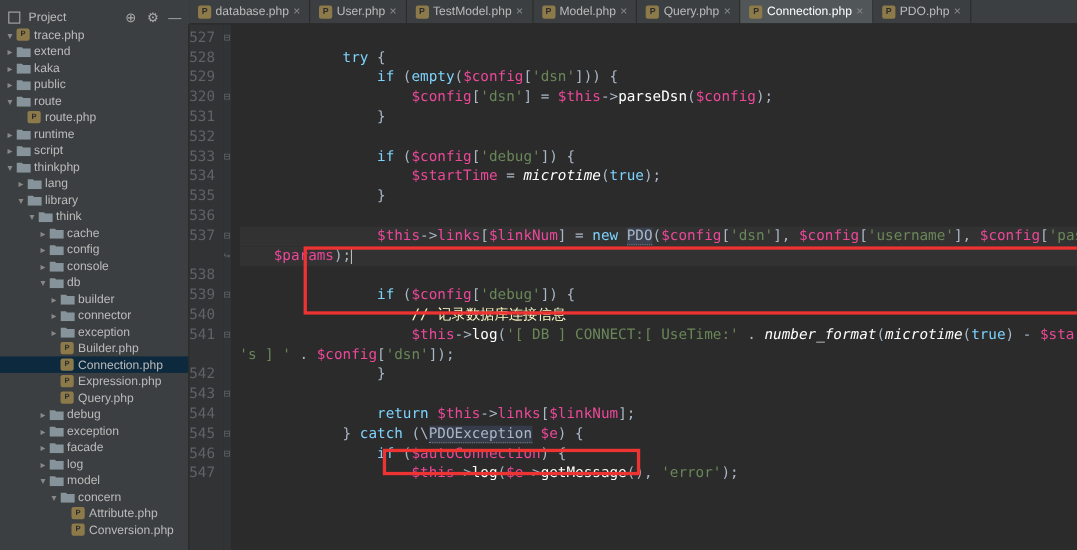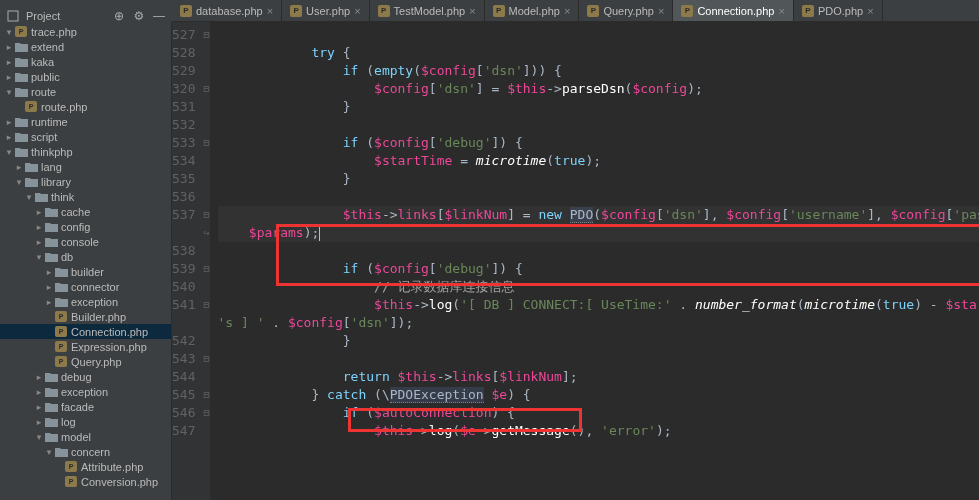--- a/index.html
+++ b/index.html
@@ -31,21 +31,21 @@
 .gutter div { height: 18px; }
 .gutfold { width: 18px; background: #313335; padding-top: 4px; }
 .gutfold div { height: 18px; display: flex; align-items: center; justify-content: center; color: #606366; font-size: 10px; }
 .code { flex: 1; padding: 4px 0 0 8px; position: relative; }
 .line { height: 18px; white-space: pre; }
 .line.hl { background: #323232; }
 .kw { color: #7dd3fc; }
 .var { color: #ec4899; }
 .str { color: #6a8759; }
 .fn { color: #ffffff; }
-.cmt { color: #a3a3a3; }
+.cmt { color: #fef9c3; }
 .cls { color: #a9b7c6; }
 .warn { background: rgba(82,109,165,0.25); border-bottom: 1px dotted #7a8288; }
 .cursor { border-left: 1px solid #bbb; display: inline-block; height: 15px; vertical-align: middle; }
 .redbox1 { position: absolute; border: 3px solid #e33; left: 66px; top: 202px; width: 706px; height: 62px; pointer-events: none; }
 .redbox2 { position: absolute; border: 3px solid #e33; left: 138px; top: 386px; width: 234px; height: 24px; pointer-events: none; }
 .scrollbar { width: 12px; background: #3c3f41; position: relative; }
 .sb-marks { position: absolute; width: 100%; }
 .sb-mark { position: absolute; width: 100%; height: 2px; background: #a08030; }
 </style>
 </head>

